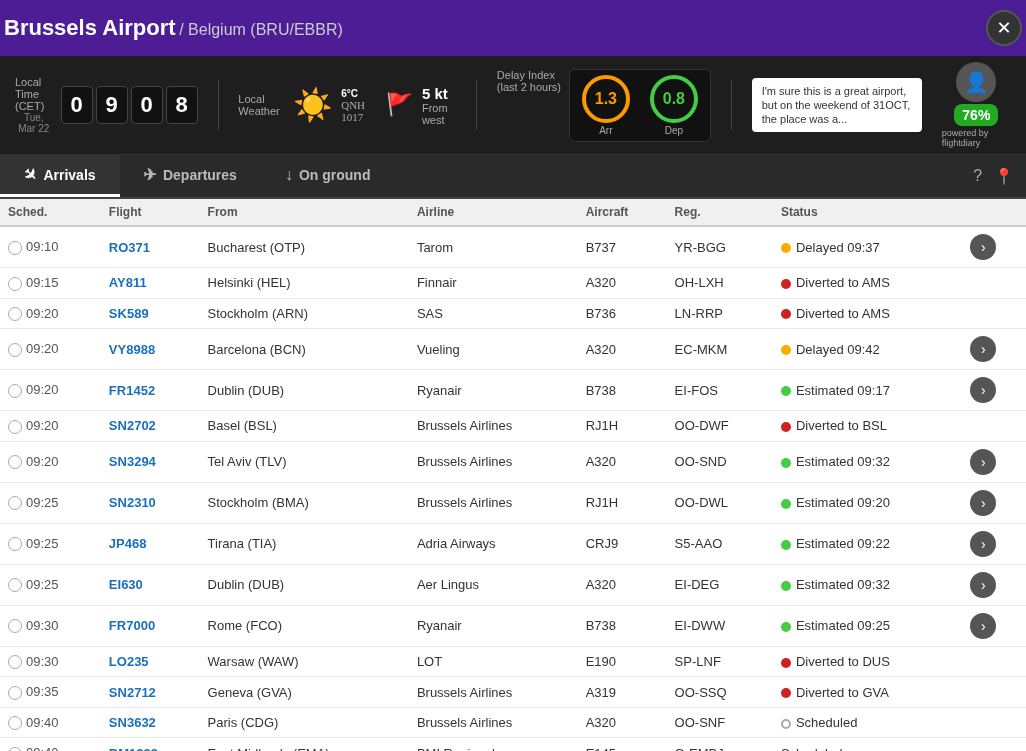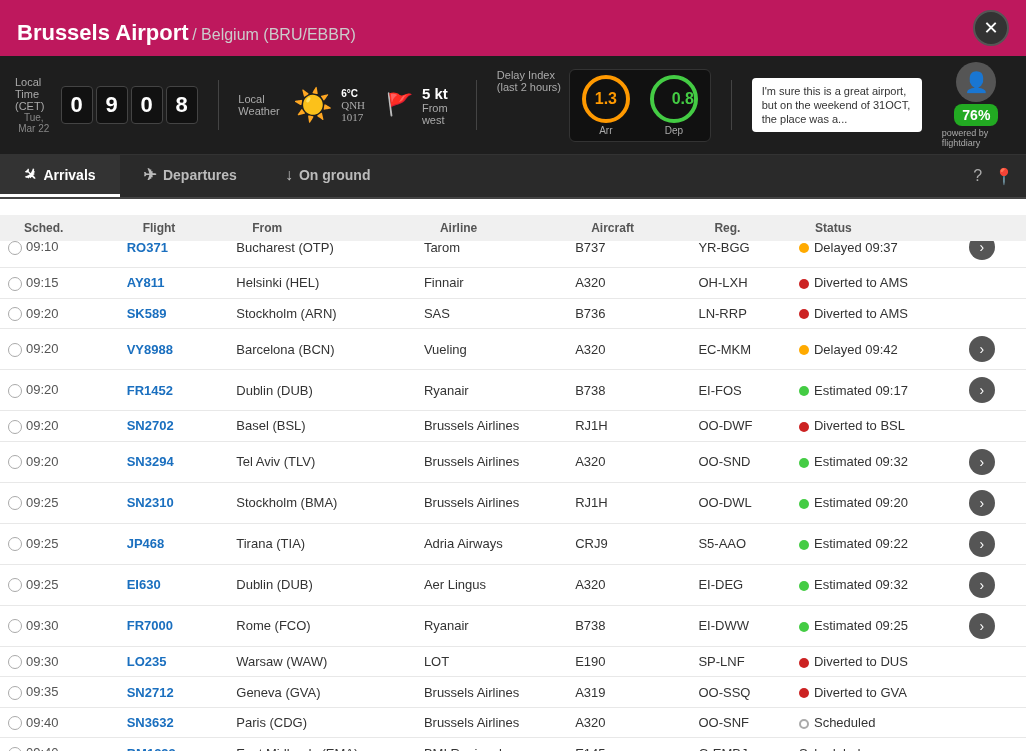--- a/index.html
+++ b/index.html
@@ -7,25 +7,25 @@
       font-family: Arial, Helvetica, sans-serif;
       background: #1a1a1a;
       width: 1026px;
       height: 751px;
       overflow: hidden;
       font-size: 13px;
     }
 
     
     .header {
-      background: #be185d;
-      color: #fff;
-      padding: 10px 17px;
-      display: flex;
-      align-items: flex-end;
+      background: #4c1d95;
+      color: #fff;
+      padding: 10px 4px;
+      display: flex;
+      align-items: center;
       justify-content: space-between;
     }
     .header-title {
       font-size: 22px;
       font-weight: bold;
       color: #fff;
     }
     .header-subtitle {
       font-size: 16px;
       color: #ccc;
@@ -90,21 +90,21 @@
       align-items: center;
     }
     .delay-ring {
       width: 48px; height: 48px;
       border-radius: 50%;
       border: 4px solid;
       display: flex; align-items: center; justify-content: center;
       font-size: 16px;
       font-weight: bold;
     }
-    .delay-ring.green { border-color: #44cc44; color: #44cc44; justify-content: flex-end; }
+    .delay-ring.green { border-color: #44cc44; color: #44cc44; }
     .delay-ring.orange { border-color: #ff9900; color: #ff9900; }
     .delay-sublabel { font-size: 10px; color: #aaa; margin-top: 2px; }
 
     .review-box {
       background: #fff;
       color: #333;
       font-size: 11px;
       padding: 6px 10px;
       border-radius: 4px;
       max-width: 170px;
@@ -175,28 +175,28 @@
       overflow-y: auto;
       height: calc(751px - 62px - 80px - 50px);
       background: #fff;
     }
     table {
       width: 100%;
       border-collapse: collapse;
     }
     thead th {
       background: #f0f0f0;
-      padding: 6px 24px;
+      padding: 6px 8px;
       text-align: left;
       font-size: 12px;
       font-weight: bold;
       color: #555;
       border-bottom: 2px solid #ccc;
       position: sticky;
-      top: 16px;
+      top: 0;
     }
     tbody tr {
       border-bottom: 1px solid #e8e8e8;
     }
     tbody td {
       padding: 7px 8px;
       font-size: 13px;
       color: #333;
     }
     .sched-col { color: #555; font-size: 13px; }

